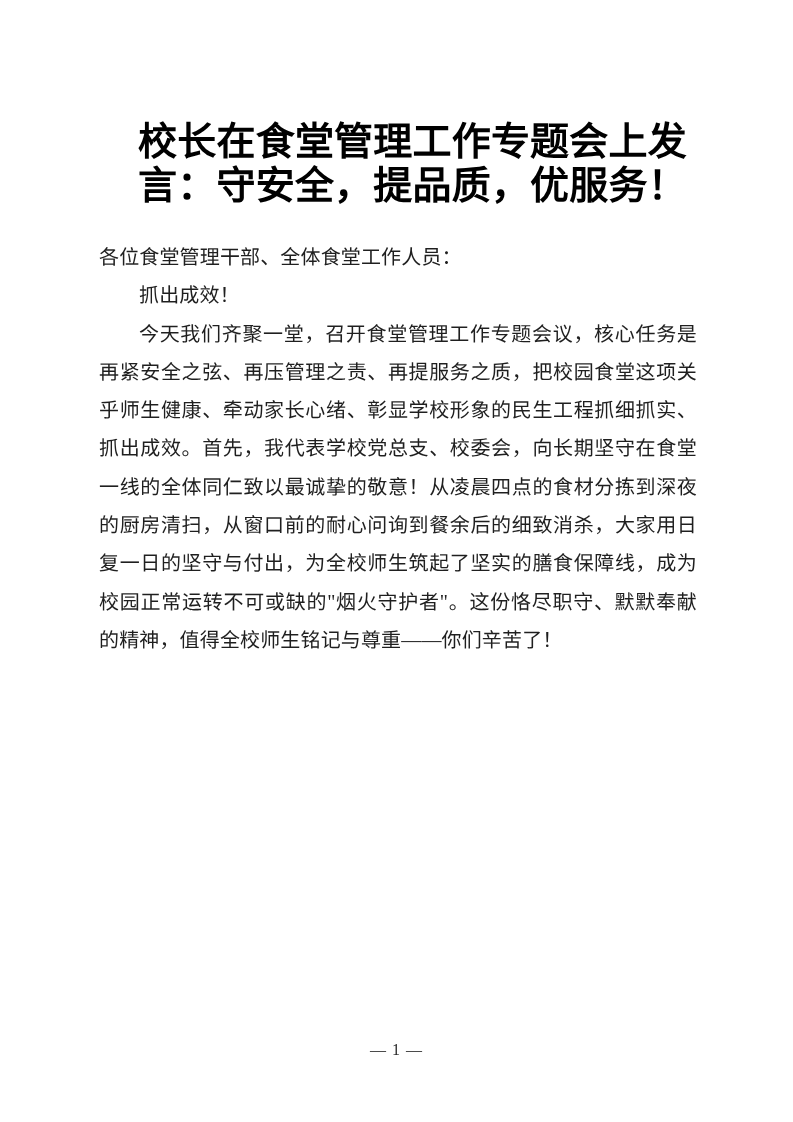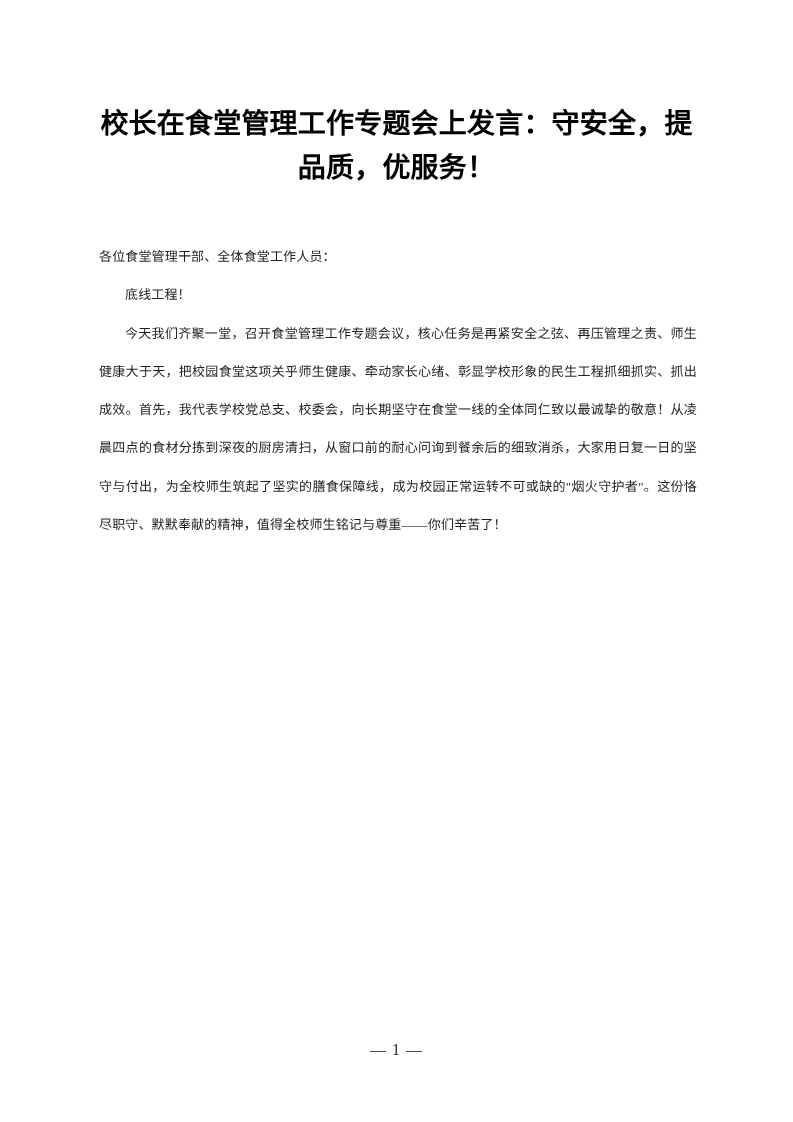--- a/index.html
+++ b/index.html
@@ -27,41 +27,41 @@
     box-sizing: border-box;
   }
 
   
   .doc-title {
     position: absolute;
     left: 96px;
     top: 104px;
     width: 601px;
     text-align: center;
-    font-family: Liberation Mono, monospace;
+    font-family: Liberation Serif, serif;
     font-weight: 700;
-    font-size: 28px;
+    font-size: 39px;
     line-height: 44px;
     letter-spacing: 0.2px;
     color: #000000;
-    margin: 0;
+    margin: 16px;
   }
 
   
   .doc-body {
     position: absolute;
     left: 99px;
     top: 238px;
     width: 598px;
   }
 
   .para {
     margin: 0;
     font-family: "Liberation Serif", "DejaVu Serif", serif;
-    font-size: 13px;
+    font-size: 20px;
     line-height: 38.3px;
     color: #1f1f1f;
     text-align: justify;
     text-justify: inter-ideograph;
     letter-spacing: 0.15px;
     word-break: break-all;
   }
 
   .para.salutation {
     text-indent: 0;
@@ -86,19 +86,19 @@
 </style>
 </head>
 <body>
 
 <div class="page">
 
   <h1 class="doc-title">校长在食堂管理工作专题会上发言：守安全，提品质，优服务！</h1>
 
   <div class="doc-body">
     <p class="para salutation">各位食堂管理干部、全体食堂工作人员：</p>
-    <p class="para indent">底线工程！</p>
-    <p class="para indent">今天我们齐聚一堂，召开食堂管理工作专题会议，核心任务是再紧安全之弦、再压管理之责、师生健康大于天，把校园食堂这项关乎师生健康、牵动家长心绪、彰显学校形象的民生工程抓细抓实、抓出成效。首先，我代表学校党总支、校委会，向长期坚守在食堂一线的全体同仁致以最诚挚的敬意！从凌晨四点的食材分拣到深夜的厨房清扫，从窗口前的耐心问询到餐余后的细致消杀，大家用日复一日的坚守与付出，为全校师生筑起了坚实的膳食保障线，成为校园正常运转不可或缺的"烟火守护者"。这份恪尽职守、默默奉献的精神，值得全校师生铭记与尊重——你们辛苦了！</p>
+    <p class="para indent">抓出成效！</p>
+    <p class="para indent">今天我们齐聚一堂，召开食堂管理工作专题会议，核心任务是再紧安全之弦、再压管理之责、再提服务之质，把校园食堂这项关乎师生健康、牵动家长心绪、彰显学校形象的民生工程抓细抓实、抓出成效。首先，我代表学校党总支、校委会，向长期坚守在食堂一线的全体同仁致以最诚挚的敬意！从凌晨四点的食材分拣到深夜的厨房清扫，从窗口前的耐心问询到餐余后的细致消杀，大家用日复一日的坚守与付出，为全校师生筑起了坚实的膳食保障线，成为校园正常运转不可或缺的"烟火守护者"。这份恪尽职守、默默奉献的精神，值得全校师生铭记与尊重——你们辛苦了！</p>
   </div>
 
   <div class="page-footer">— 1 —</div>
 
 </div>
 
 </body></html>

